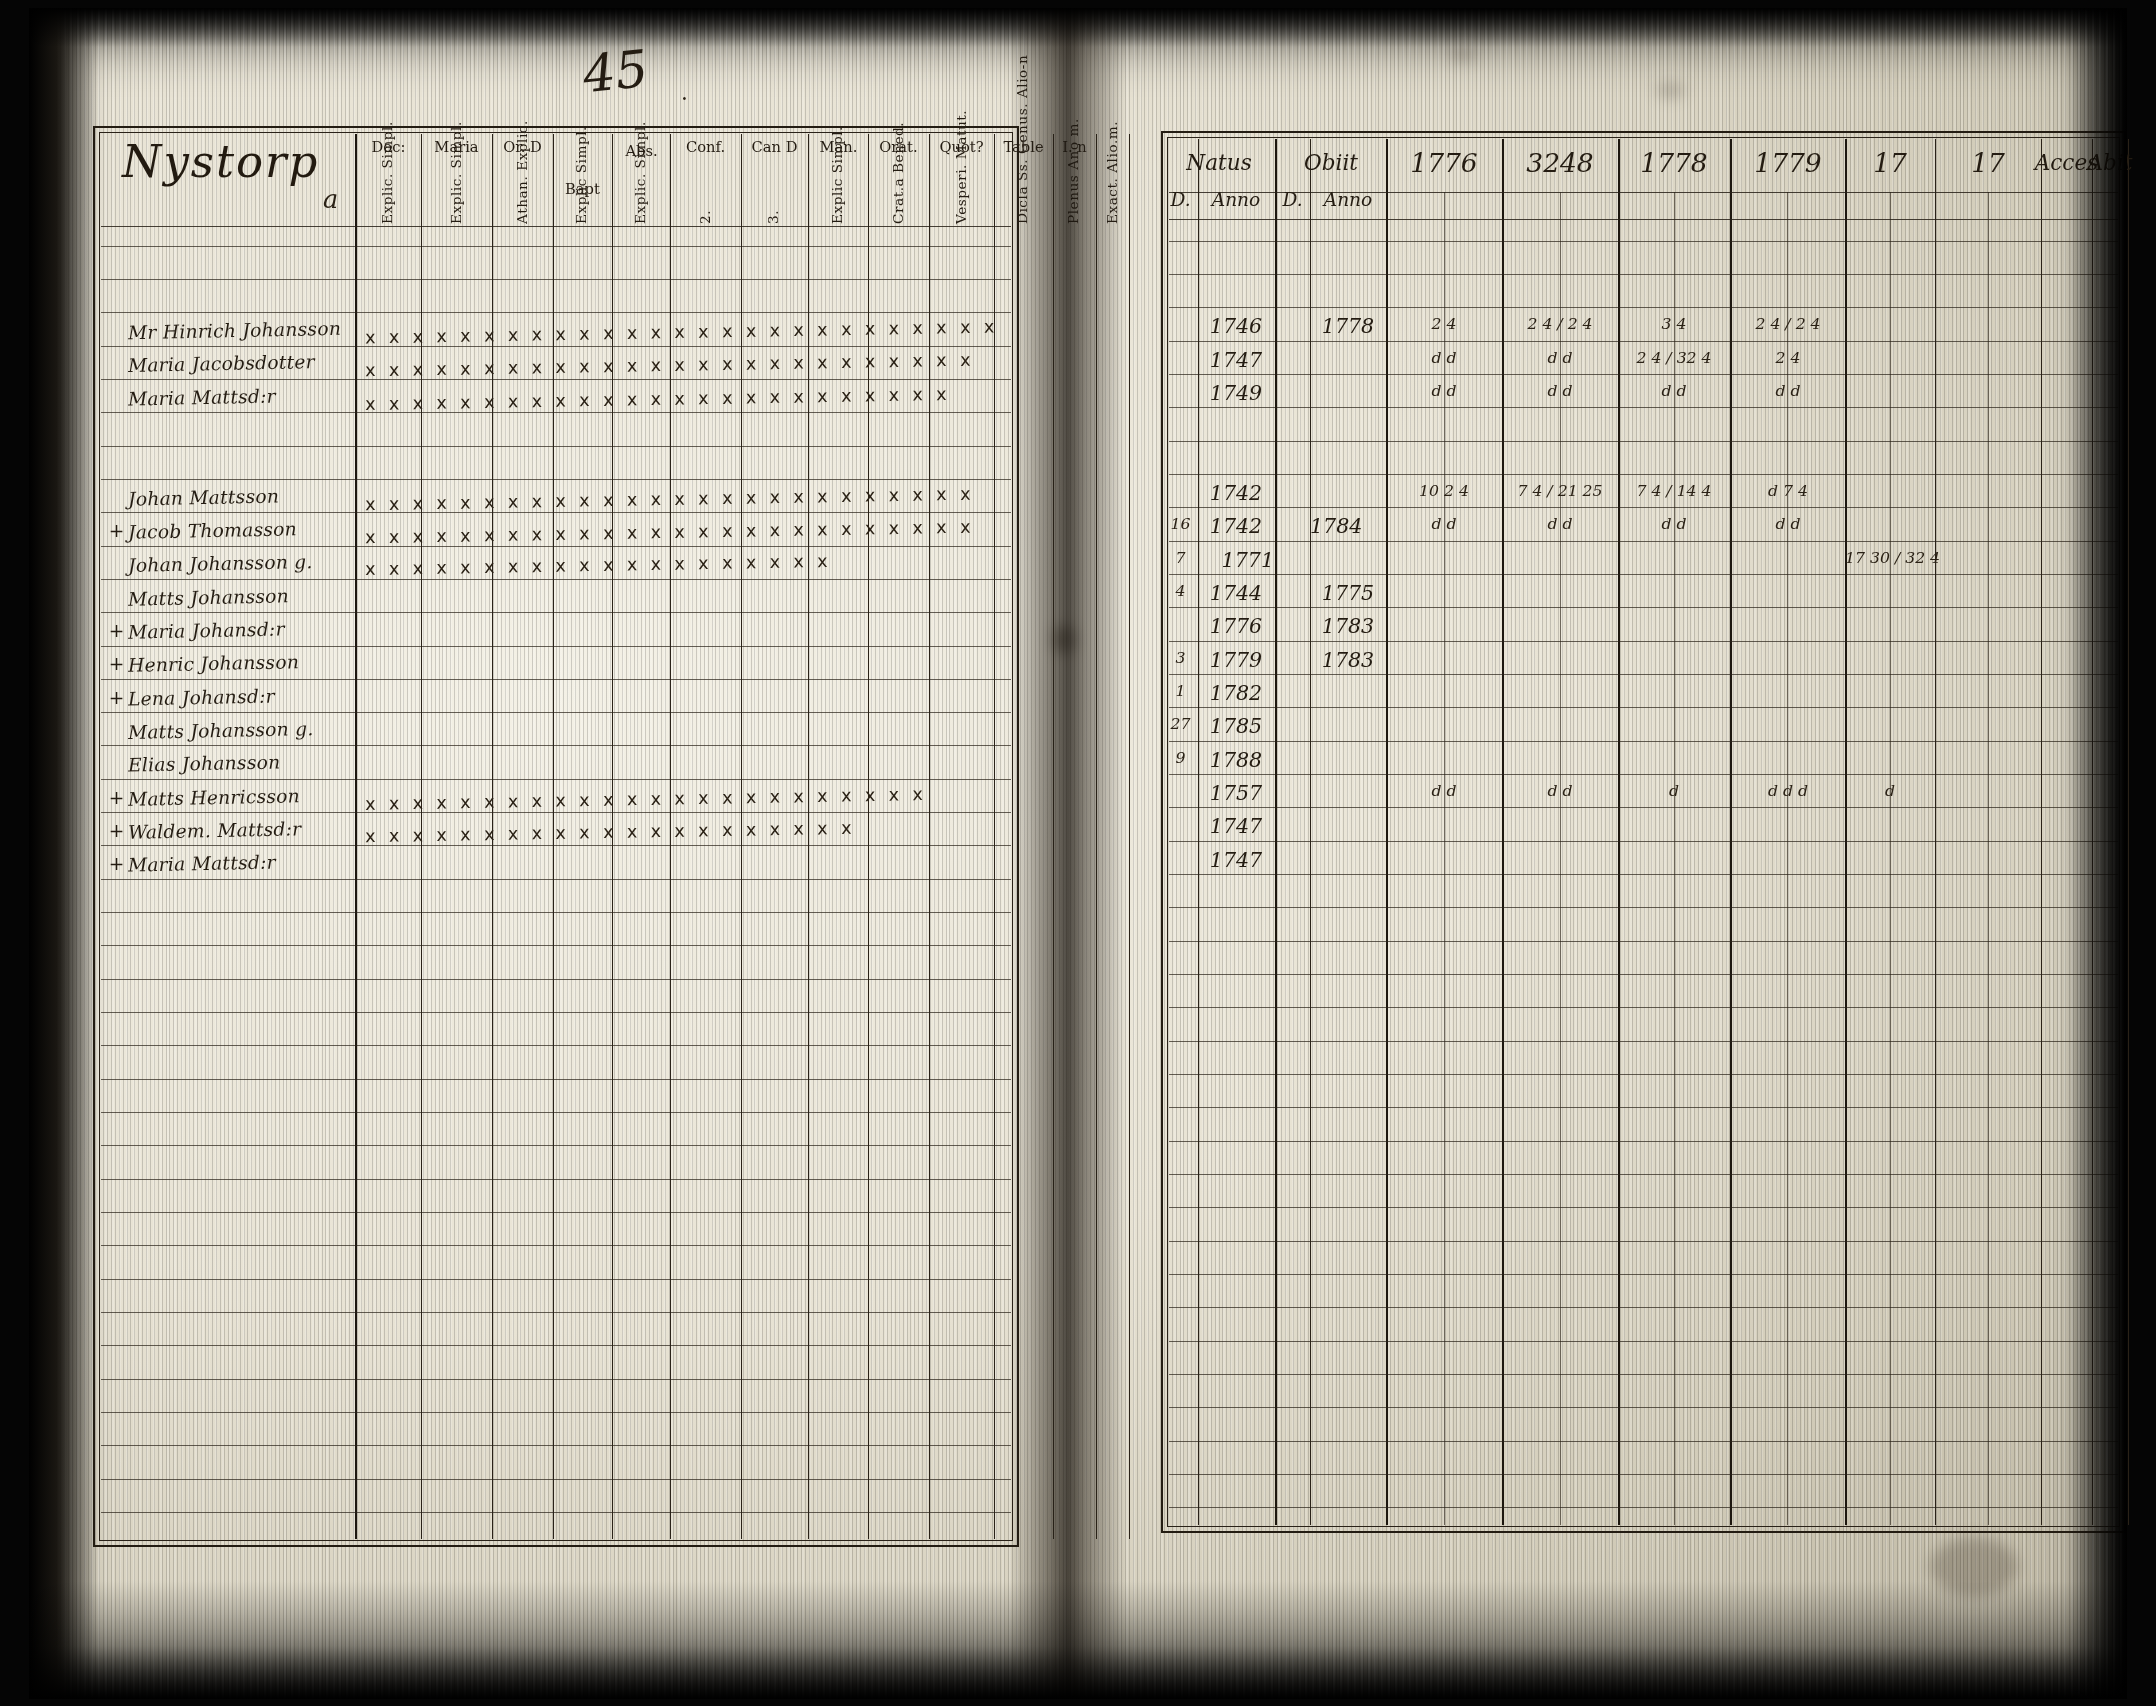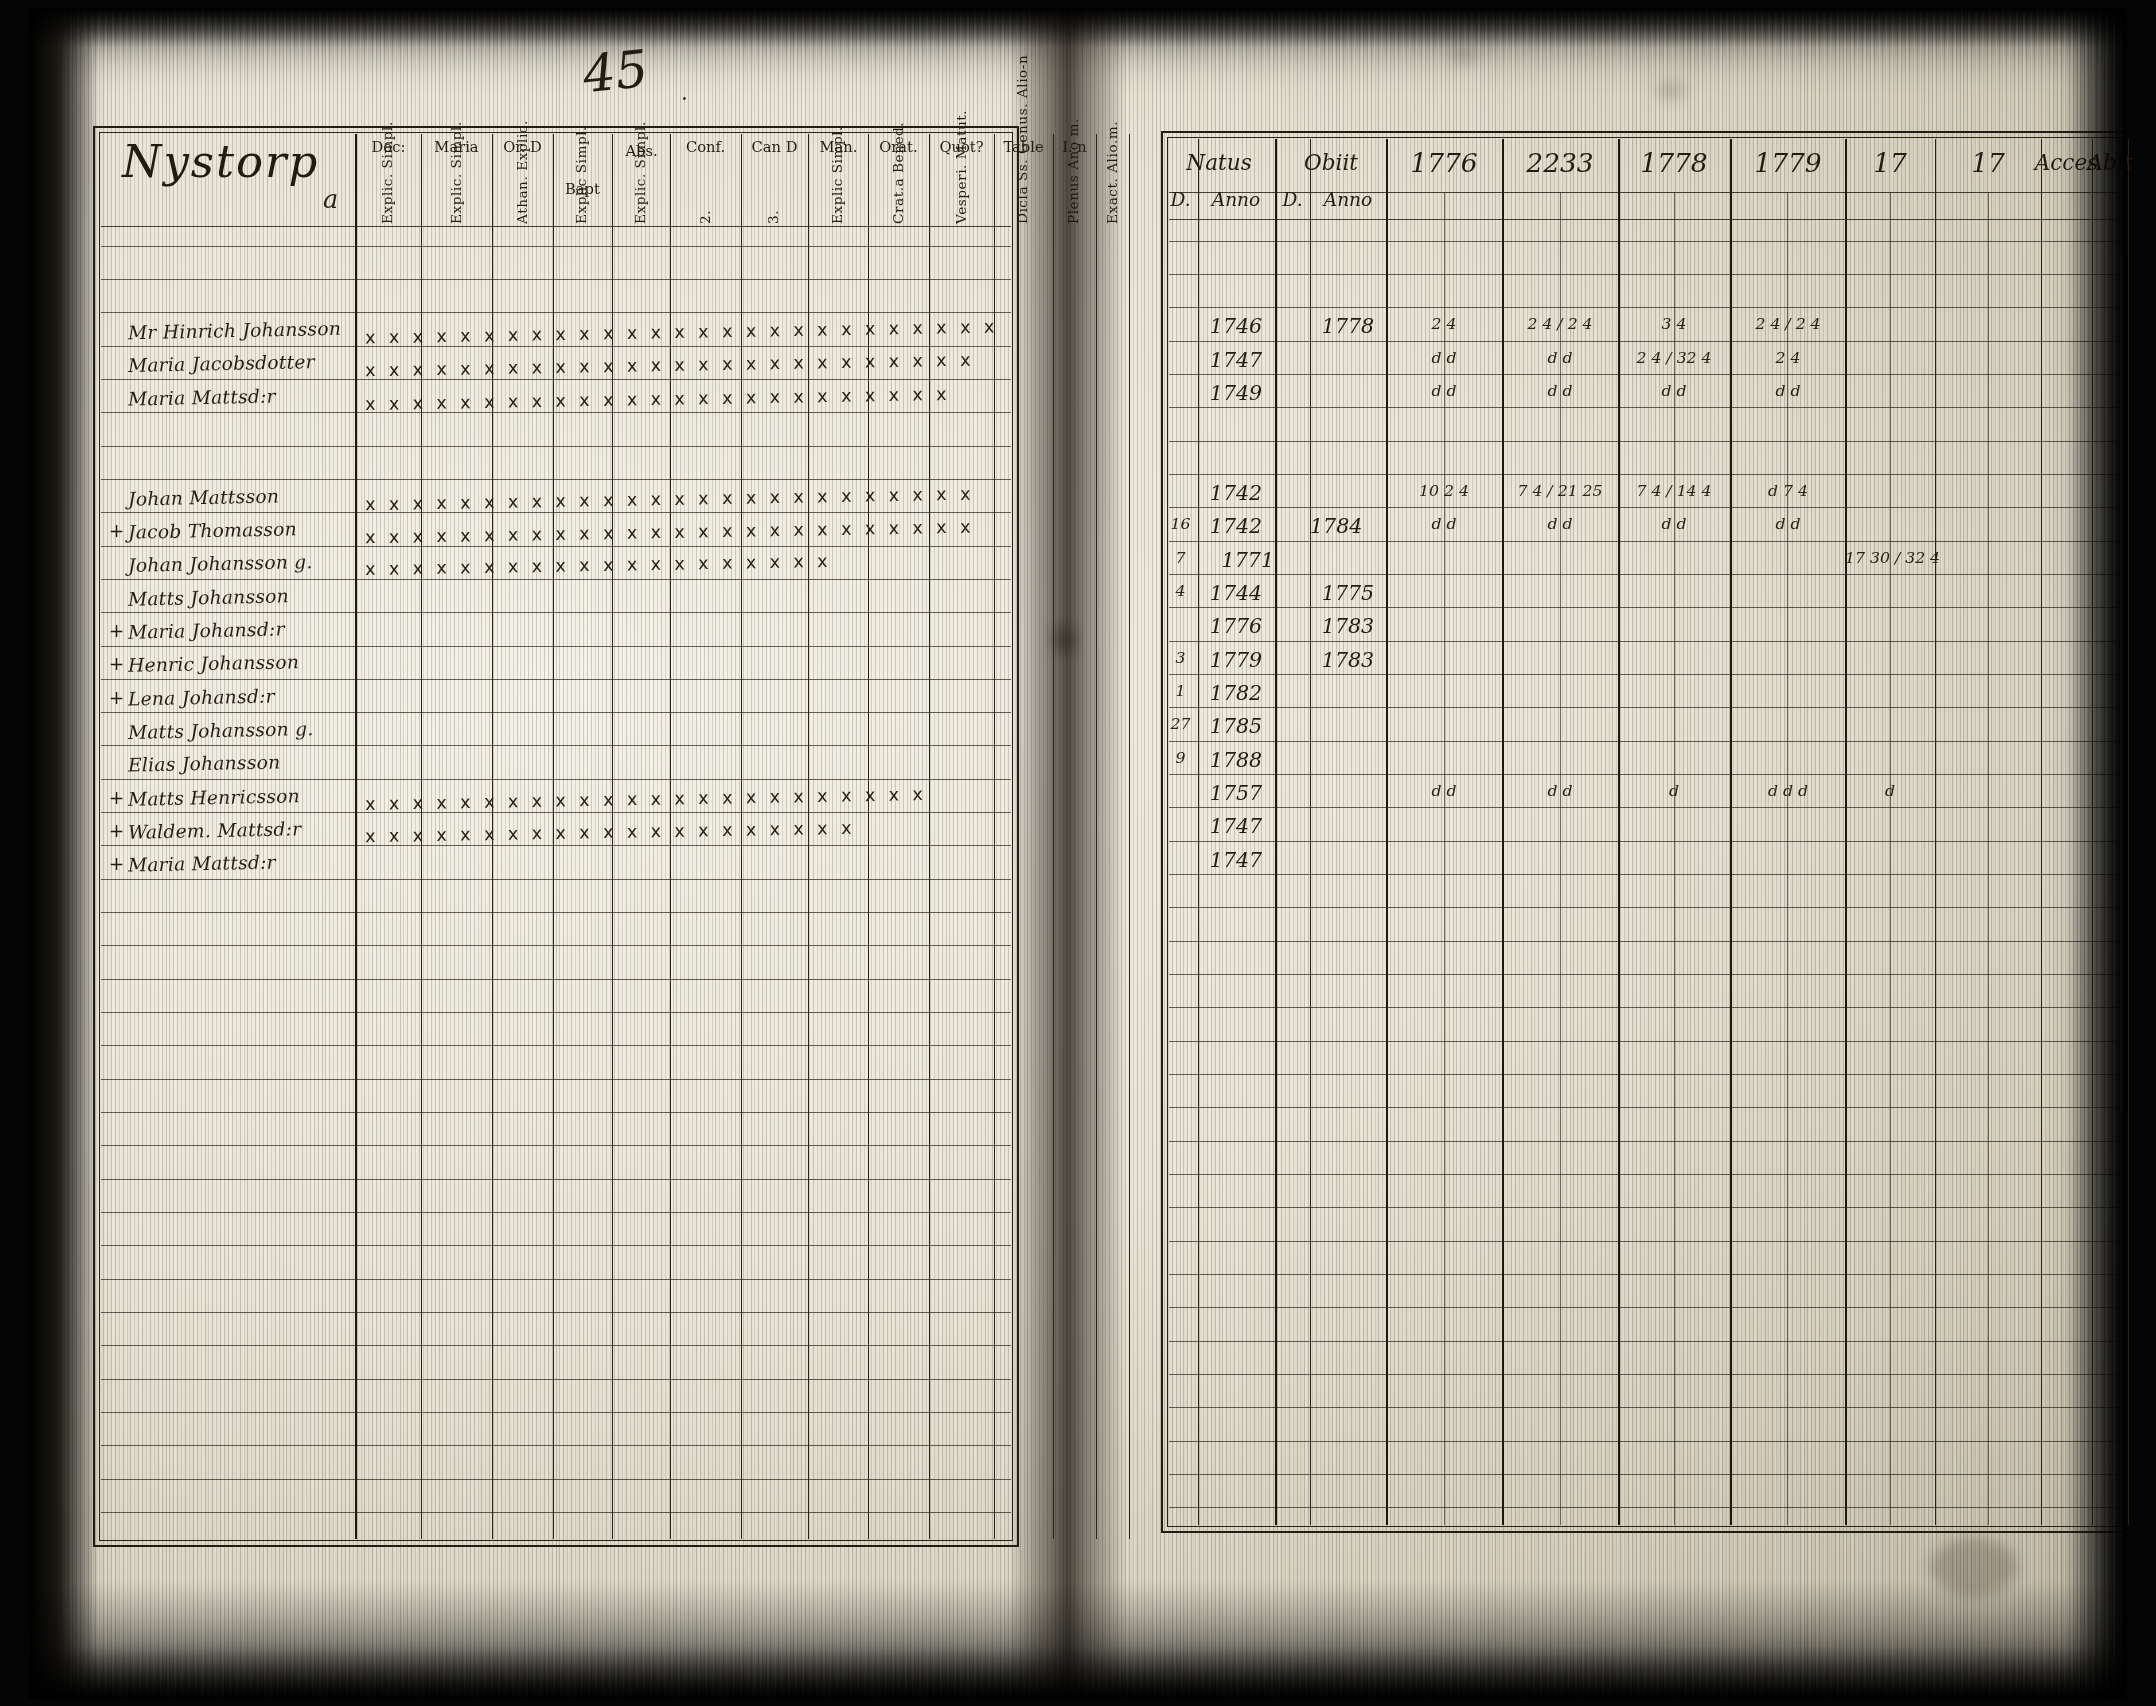--- a/index.html
+++ b/index.html
@@ -223,21 +223,21 @@
         <div class="vline" style="left: 281px; top: 59px; bottom: 5.9px; background: rgba(45, 37, 26, 0.65);"></div>
         <div class="vline" style="left: 397px; top: 59px; bottom: 5.9px; background: rgba(45, 37, 26, 0.65);"></div>
         <div class="vline" style="left: 511px; top: 59px; bottom: 5.9px; background: rgba(45, 37, 26, 0.65);"></div>
         <div class="vline" style="left: 624px; top: 59px; bottom: 5.9px; background: rgba(45, 37, 26, 0.65);"></div>
         <div class="vline" style="left: 727px; top: 59px; bottom: 5.9px; background: rgba(45, 37, 26, 0.65);"></div>
         <div class="vline" style="left: 825px; top: 59px; bottom: 5.9px; background: rgba(45, 37, 26, 0.65);"></div>
         <div class="rowline" style="top: 59px; left: 5.9px; right: 5.9px;"></div>
         <div class="chead" style="left: 0px; top: 7.8px; width: 112px; height: 43px; font-size: 21.6px; font-style: italic;">Natus</div>
         <div class="chead" style="left: 112px; top: 7.8px; width: 112px; height: 43px; font-size: 21.6px; font-style: italic;">Obiit</div>
         <div class="chead" style="left: 223px; top: 7.8px; width: 116px; height: 43px; font-size: 26.5px; font-style: italic;">1776</div>
-        <div class="chead" style="left: 339px; top: 7.8px; width: 116px; height: 43px; font-size: 26.5px; font-style: italic;">2233</div>
+        <div class="chead" style="left: 339px; top: 7.8px; width: 116px; height: 43px; font-size: 26.5px; font-style: italic;">3248</div>
         <div class="chead" style="left: 455px; top: 7.8px; width: 112px; height: 43px; font-size: 26.5px; font-style: italic;">1778</div>
         <div class="chead" style="left: 567px; top: 7.8px; width: 116px; height: 43px; font-size: 26.5px; font-style: italic;">1779</div>
         <div class="chead" style="left: 682px; top: 7.8px; width: 90px; height: 43px; font-size: 26.5px; font-style: italic;">17</div>
         <div class="chead" style="left: 772px; top: 7.8px; width: 106px; height: 43px; font-size: 26.5px; font-style: italic;">17</div>
         <div class="chead" style="left: 878px; top: 7.8px; width: 51px; height: 43px; font-size: 21.6px; font-style: italic;">Acces</div>
         <div class="chead" style="left: 929px; top: 7.8px; width: 36px; height: 43px; font-size: 21.6px; font-style: italic;">Abit</div>
         <div class="chead" style="left: 0px; top: 51px; width: 35px; height: 31px; font-size: 18.6px; font-style: italic;">D.</div>
         <div class="chead" style="left: 35px; top: 51px; width: 76px; height: 31px; font-size: 18.6px; font-style: italic;">Anno</div>
         <div class="chead" style="left: 112px; top: 51px; width: 35px; height: 31px; font-size: 18.6px; font-style: italic;">D.</div>
         <div class="chead" style="left: 147px; top: 51px; width: 76px; height: 31px; font-size: 18.6px; font-style: italic;">Anno</div>

